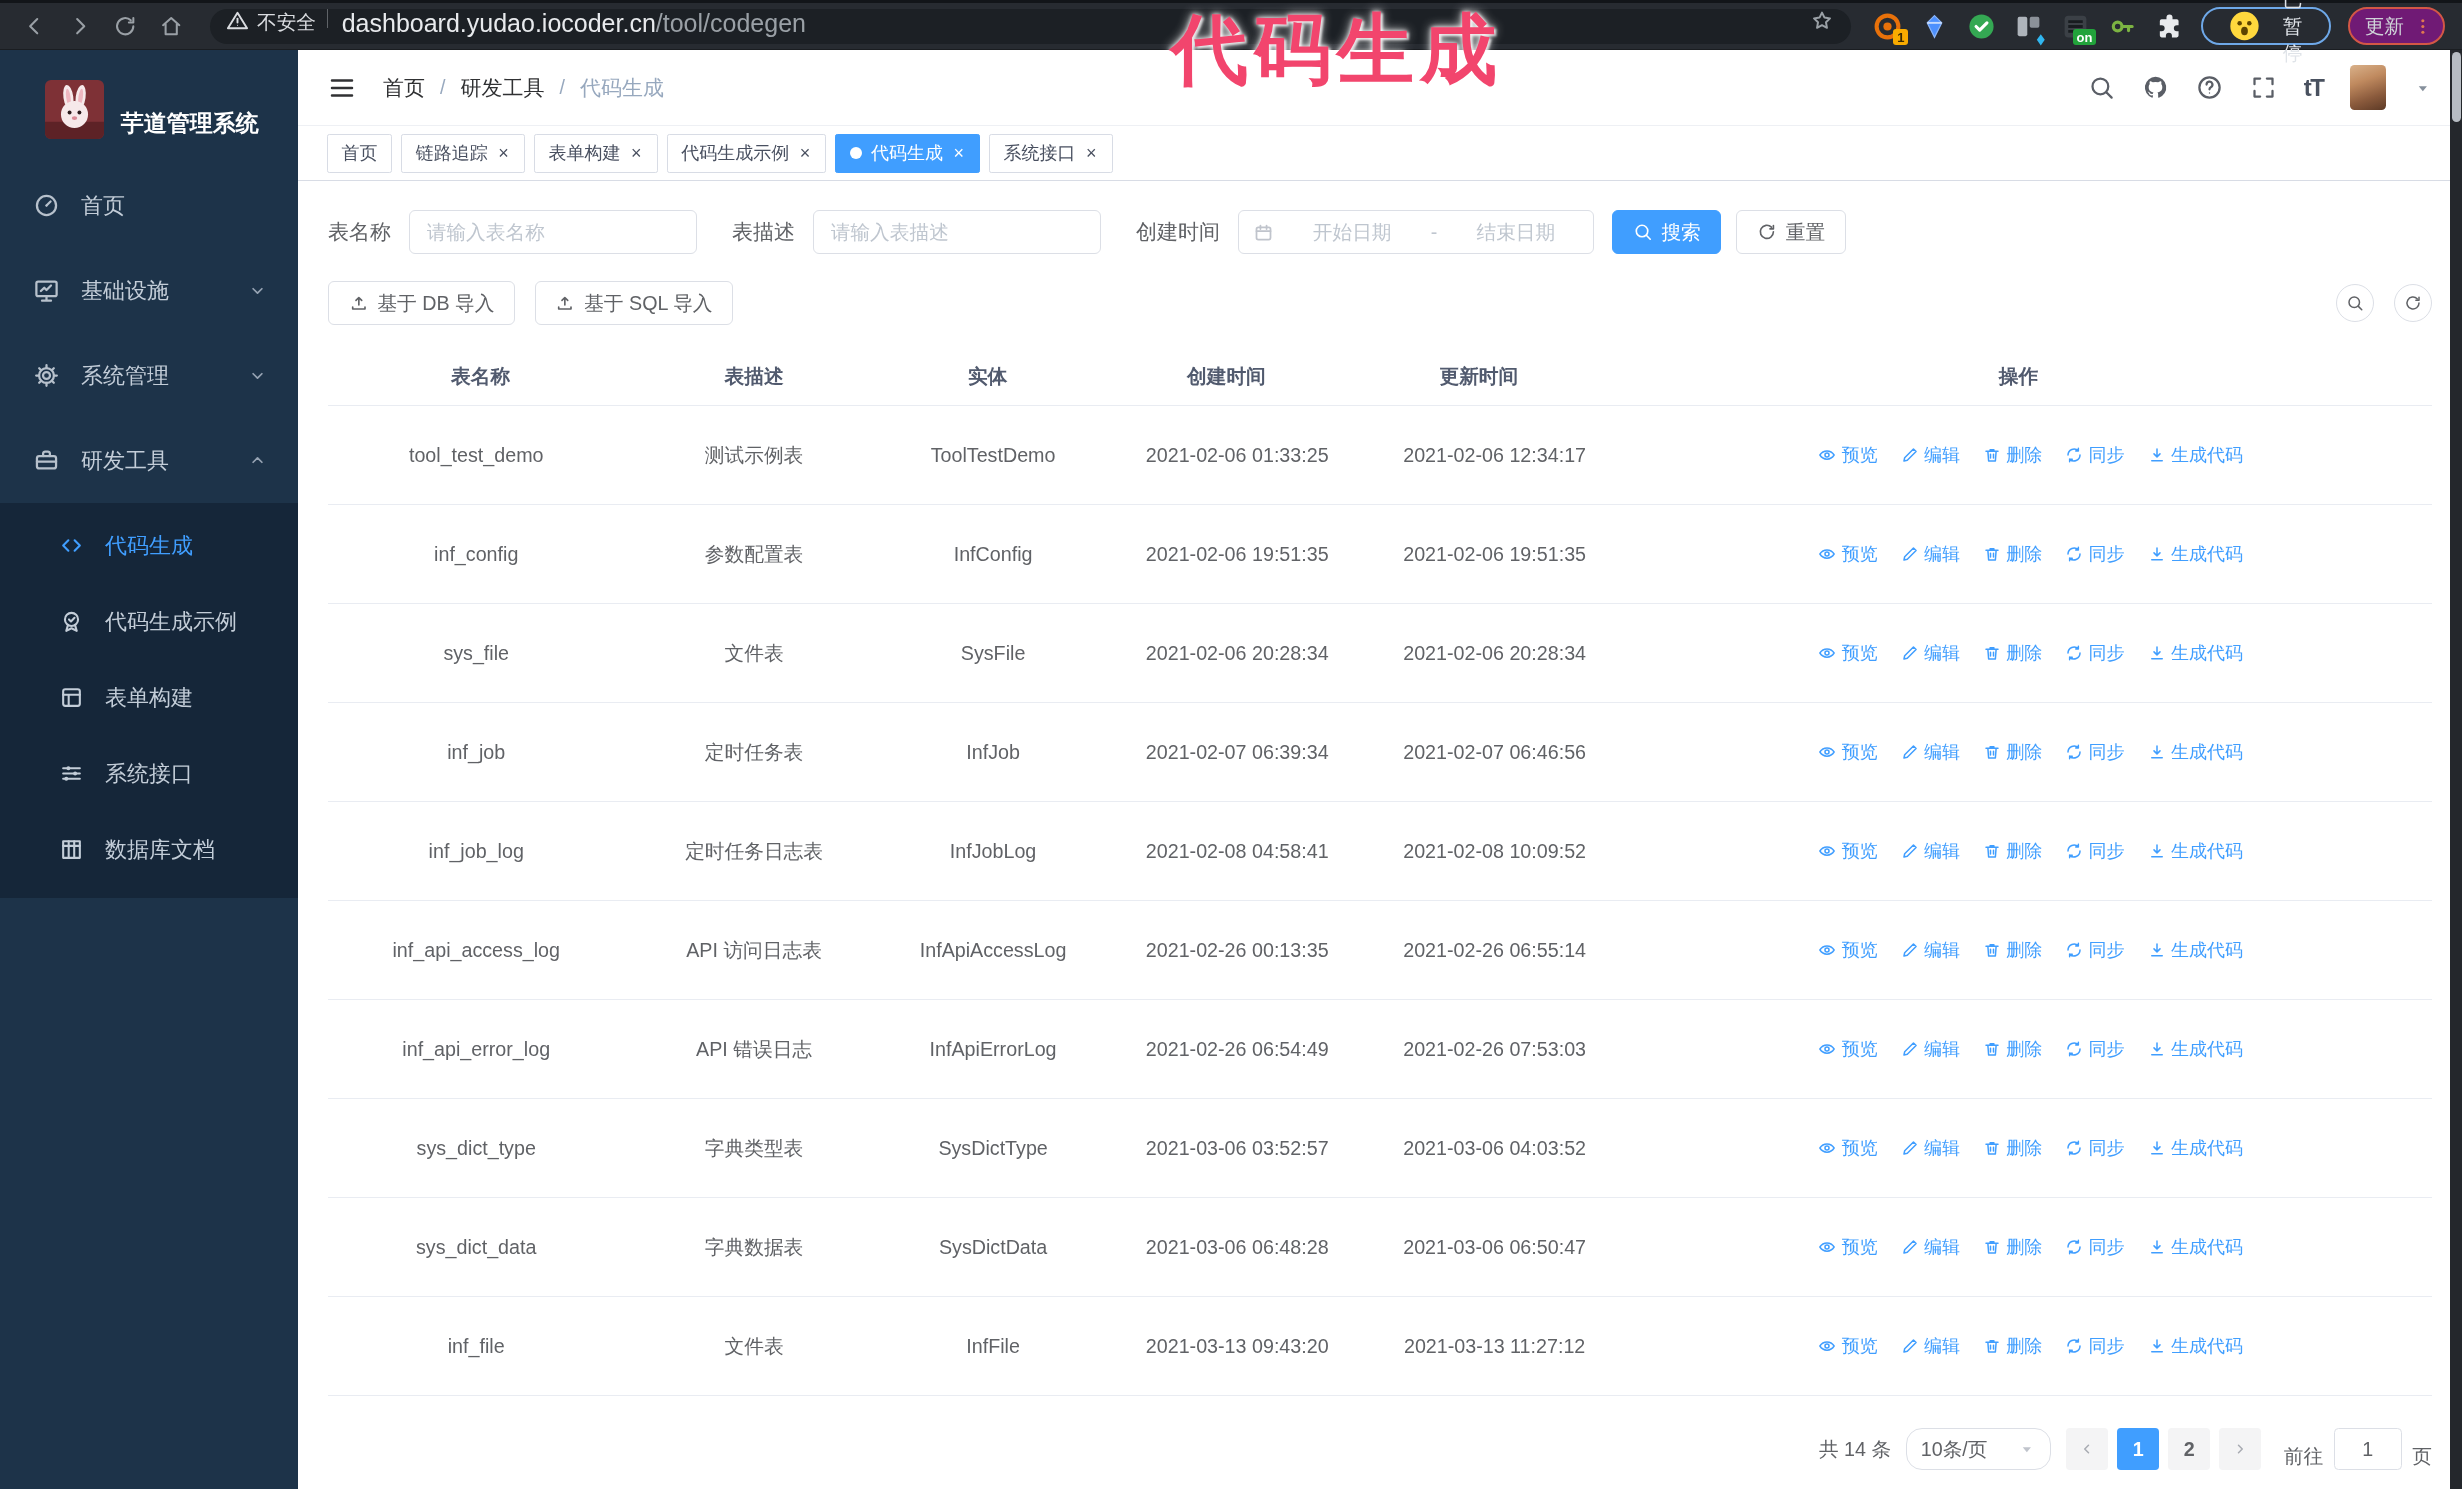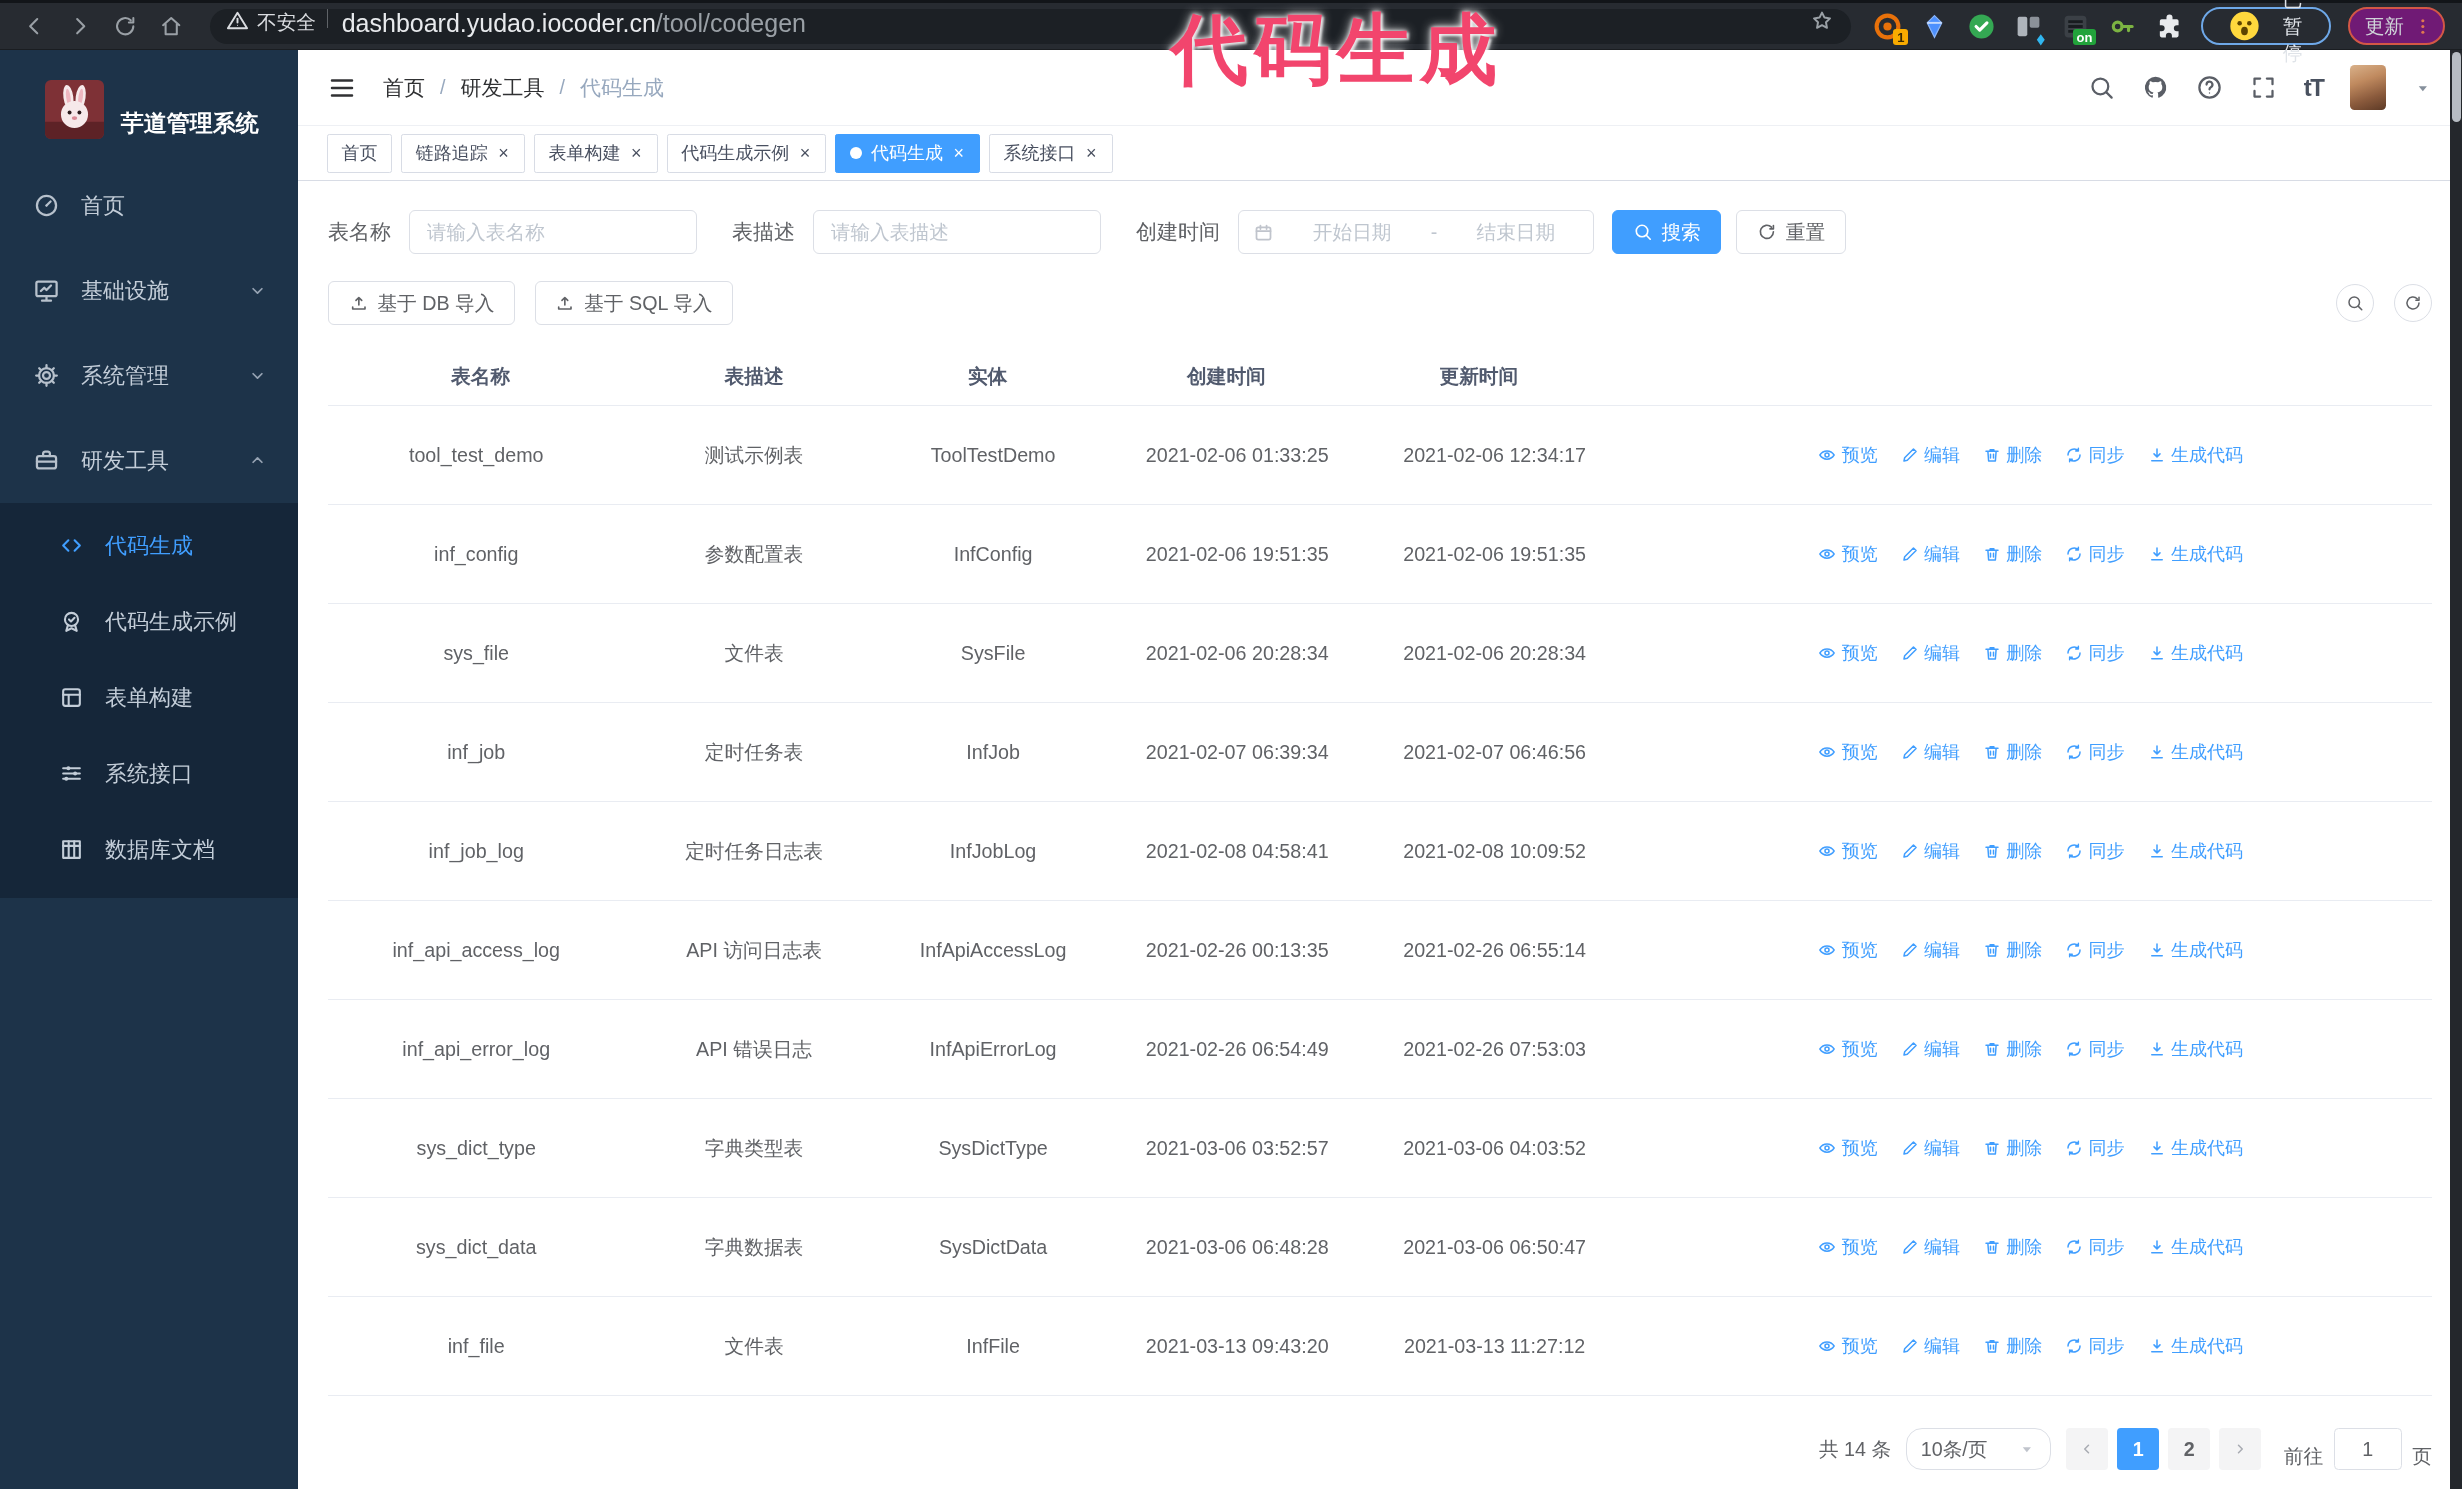--- a/index.html
+++ b/index.html
@@ -520,20 +520,21 @@
         </div>
       </div>
 
       <div class="table">
         <div class="tr head" id="thead">
             <div class="td c1">表名称</div>
             <div class="td c2">表描述</div>
             <div class="td c3">实体</div>
             <div class="td c4">创建时间</div>
             <div class="td c5">更新时间</div>
+            <div class="td c6">操作</div>
           </div>
         <div id="tbody">
             <div class="tr row">
               <div class="td c1">tool_test_demo</div>
               <div class="td c2">测试示例表</div>
               <div class="td c3">ToolTestDemo</div>
               <div class="td c4"><span class="datewrap">2021-02-06 01:33:25</span></div>
               <div class="td c5"><span class="datewrap">2021-02-06 12:34:17</span></div>
               <div class="td c6 ops">
                 <span class="op">

